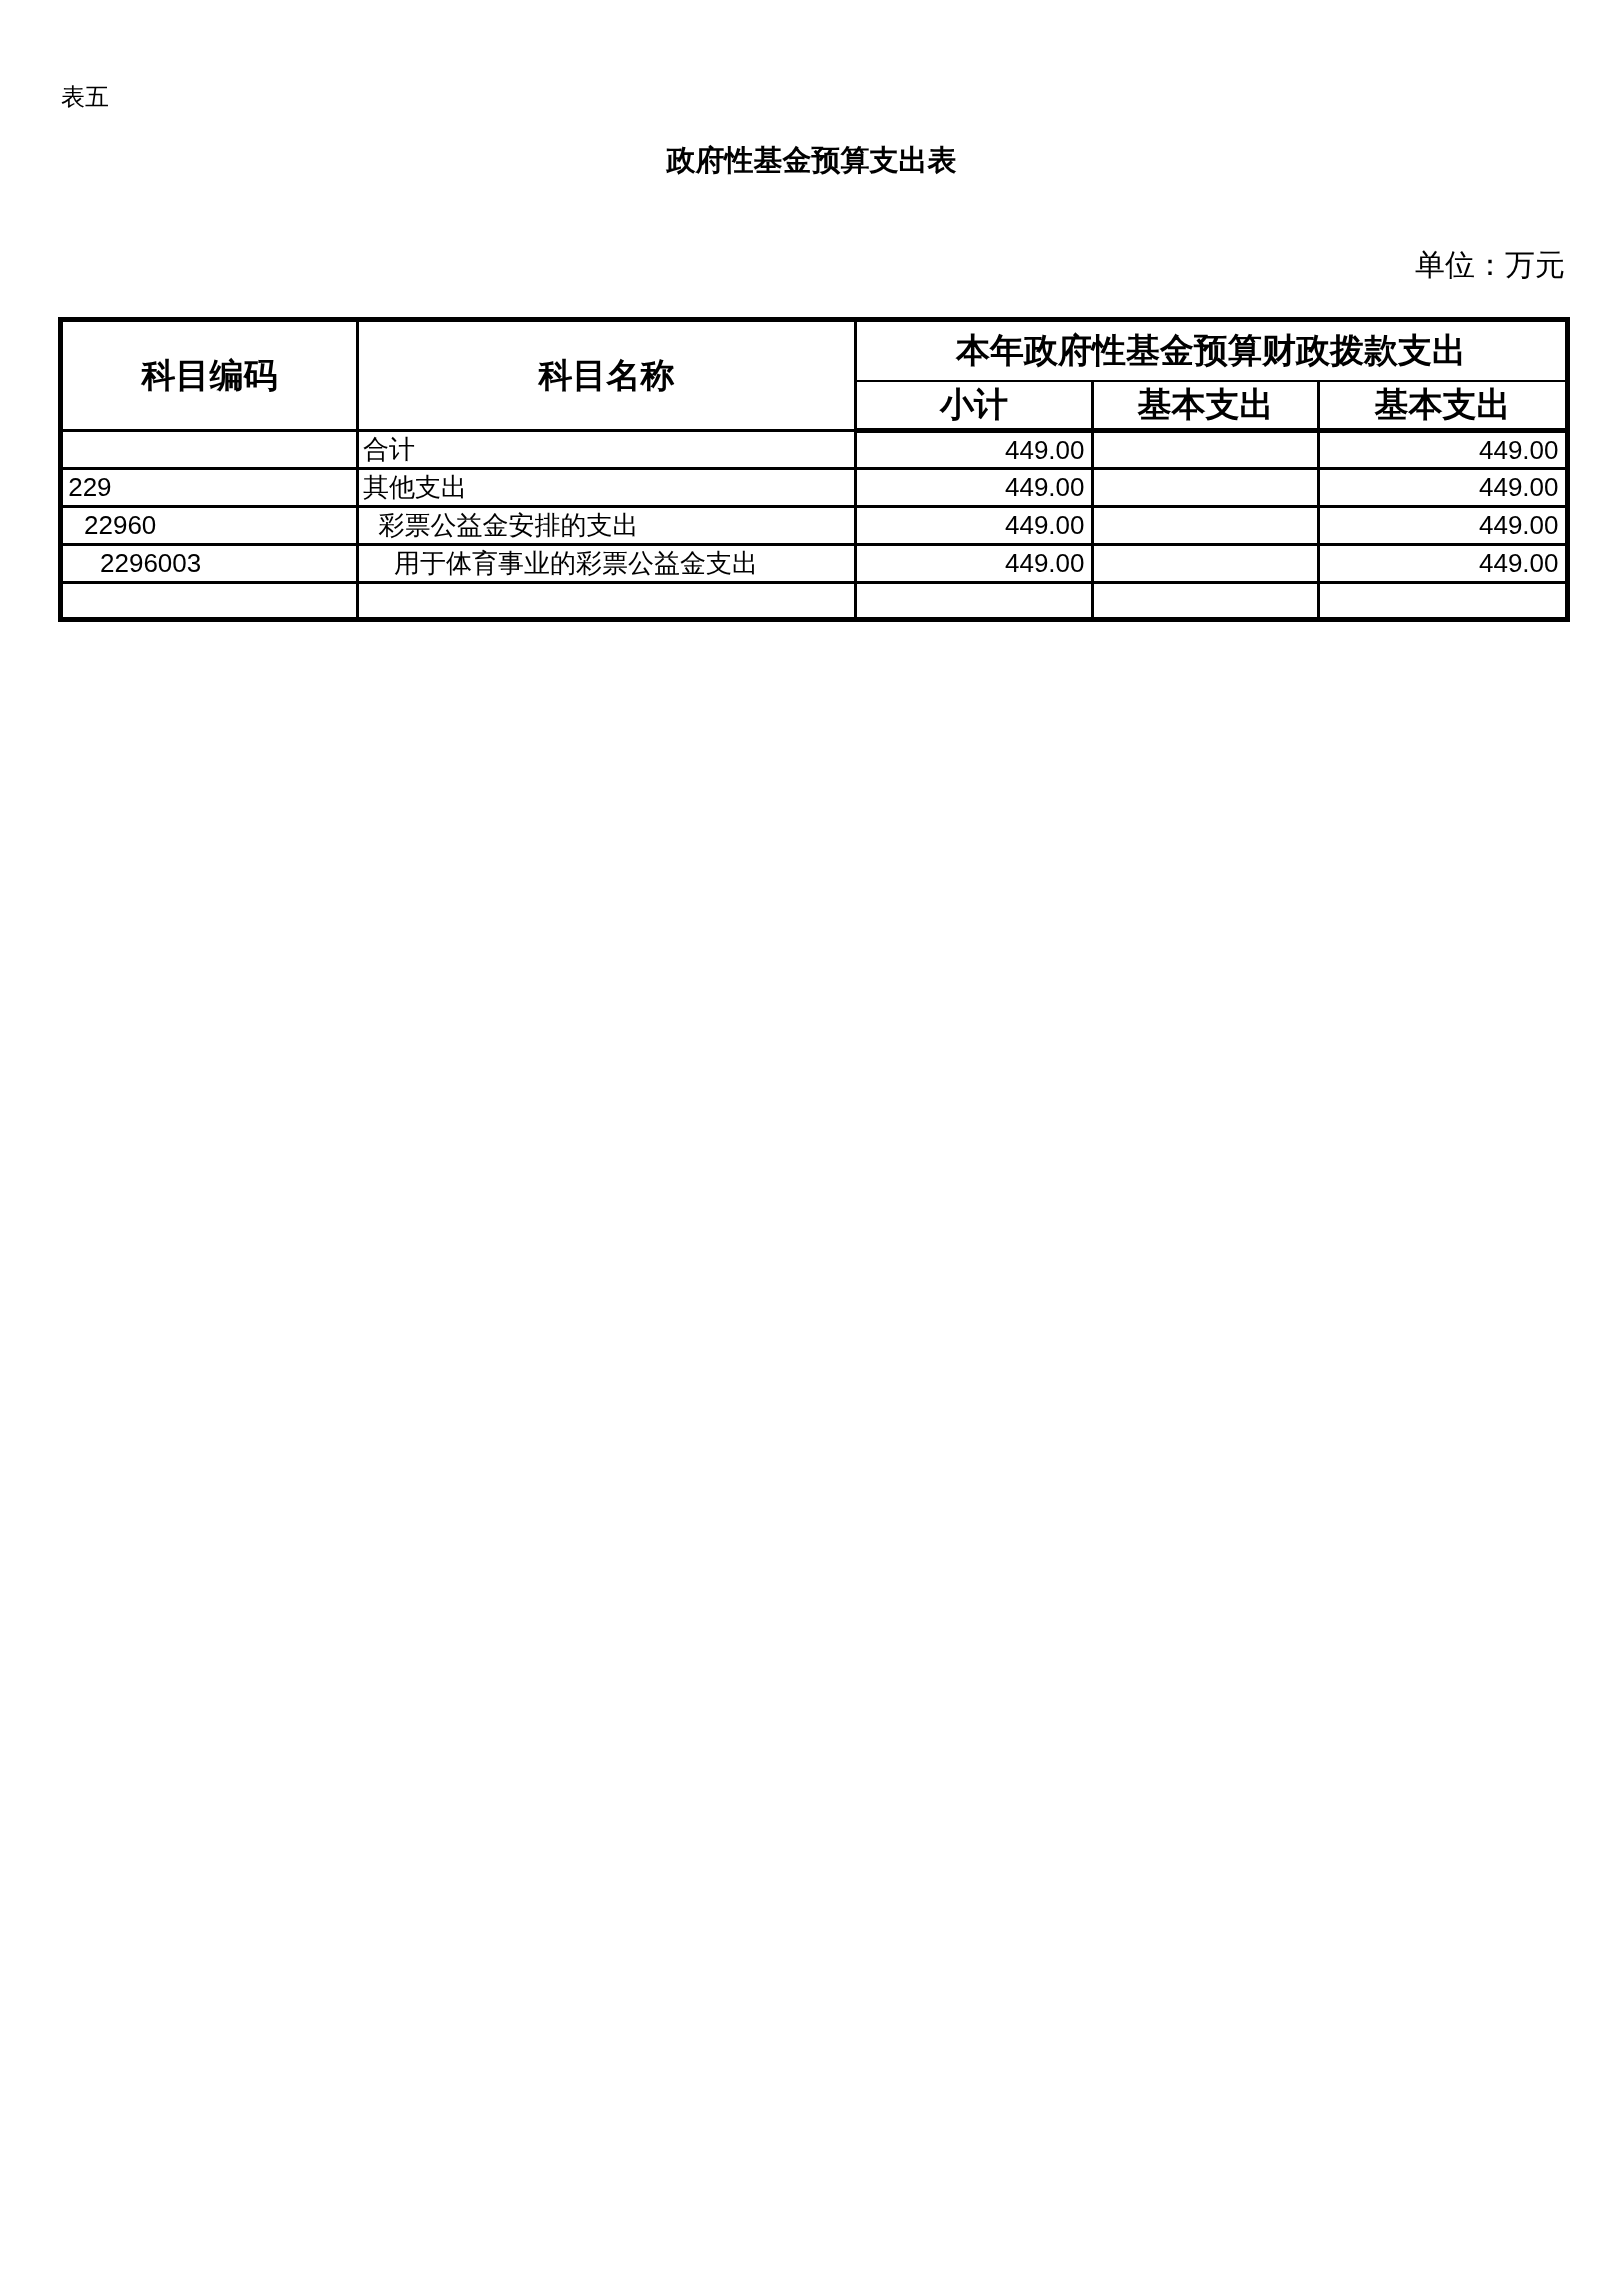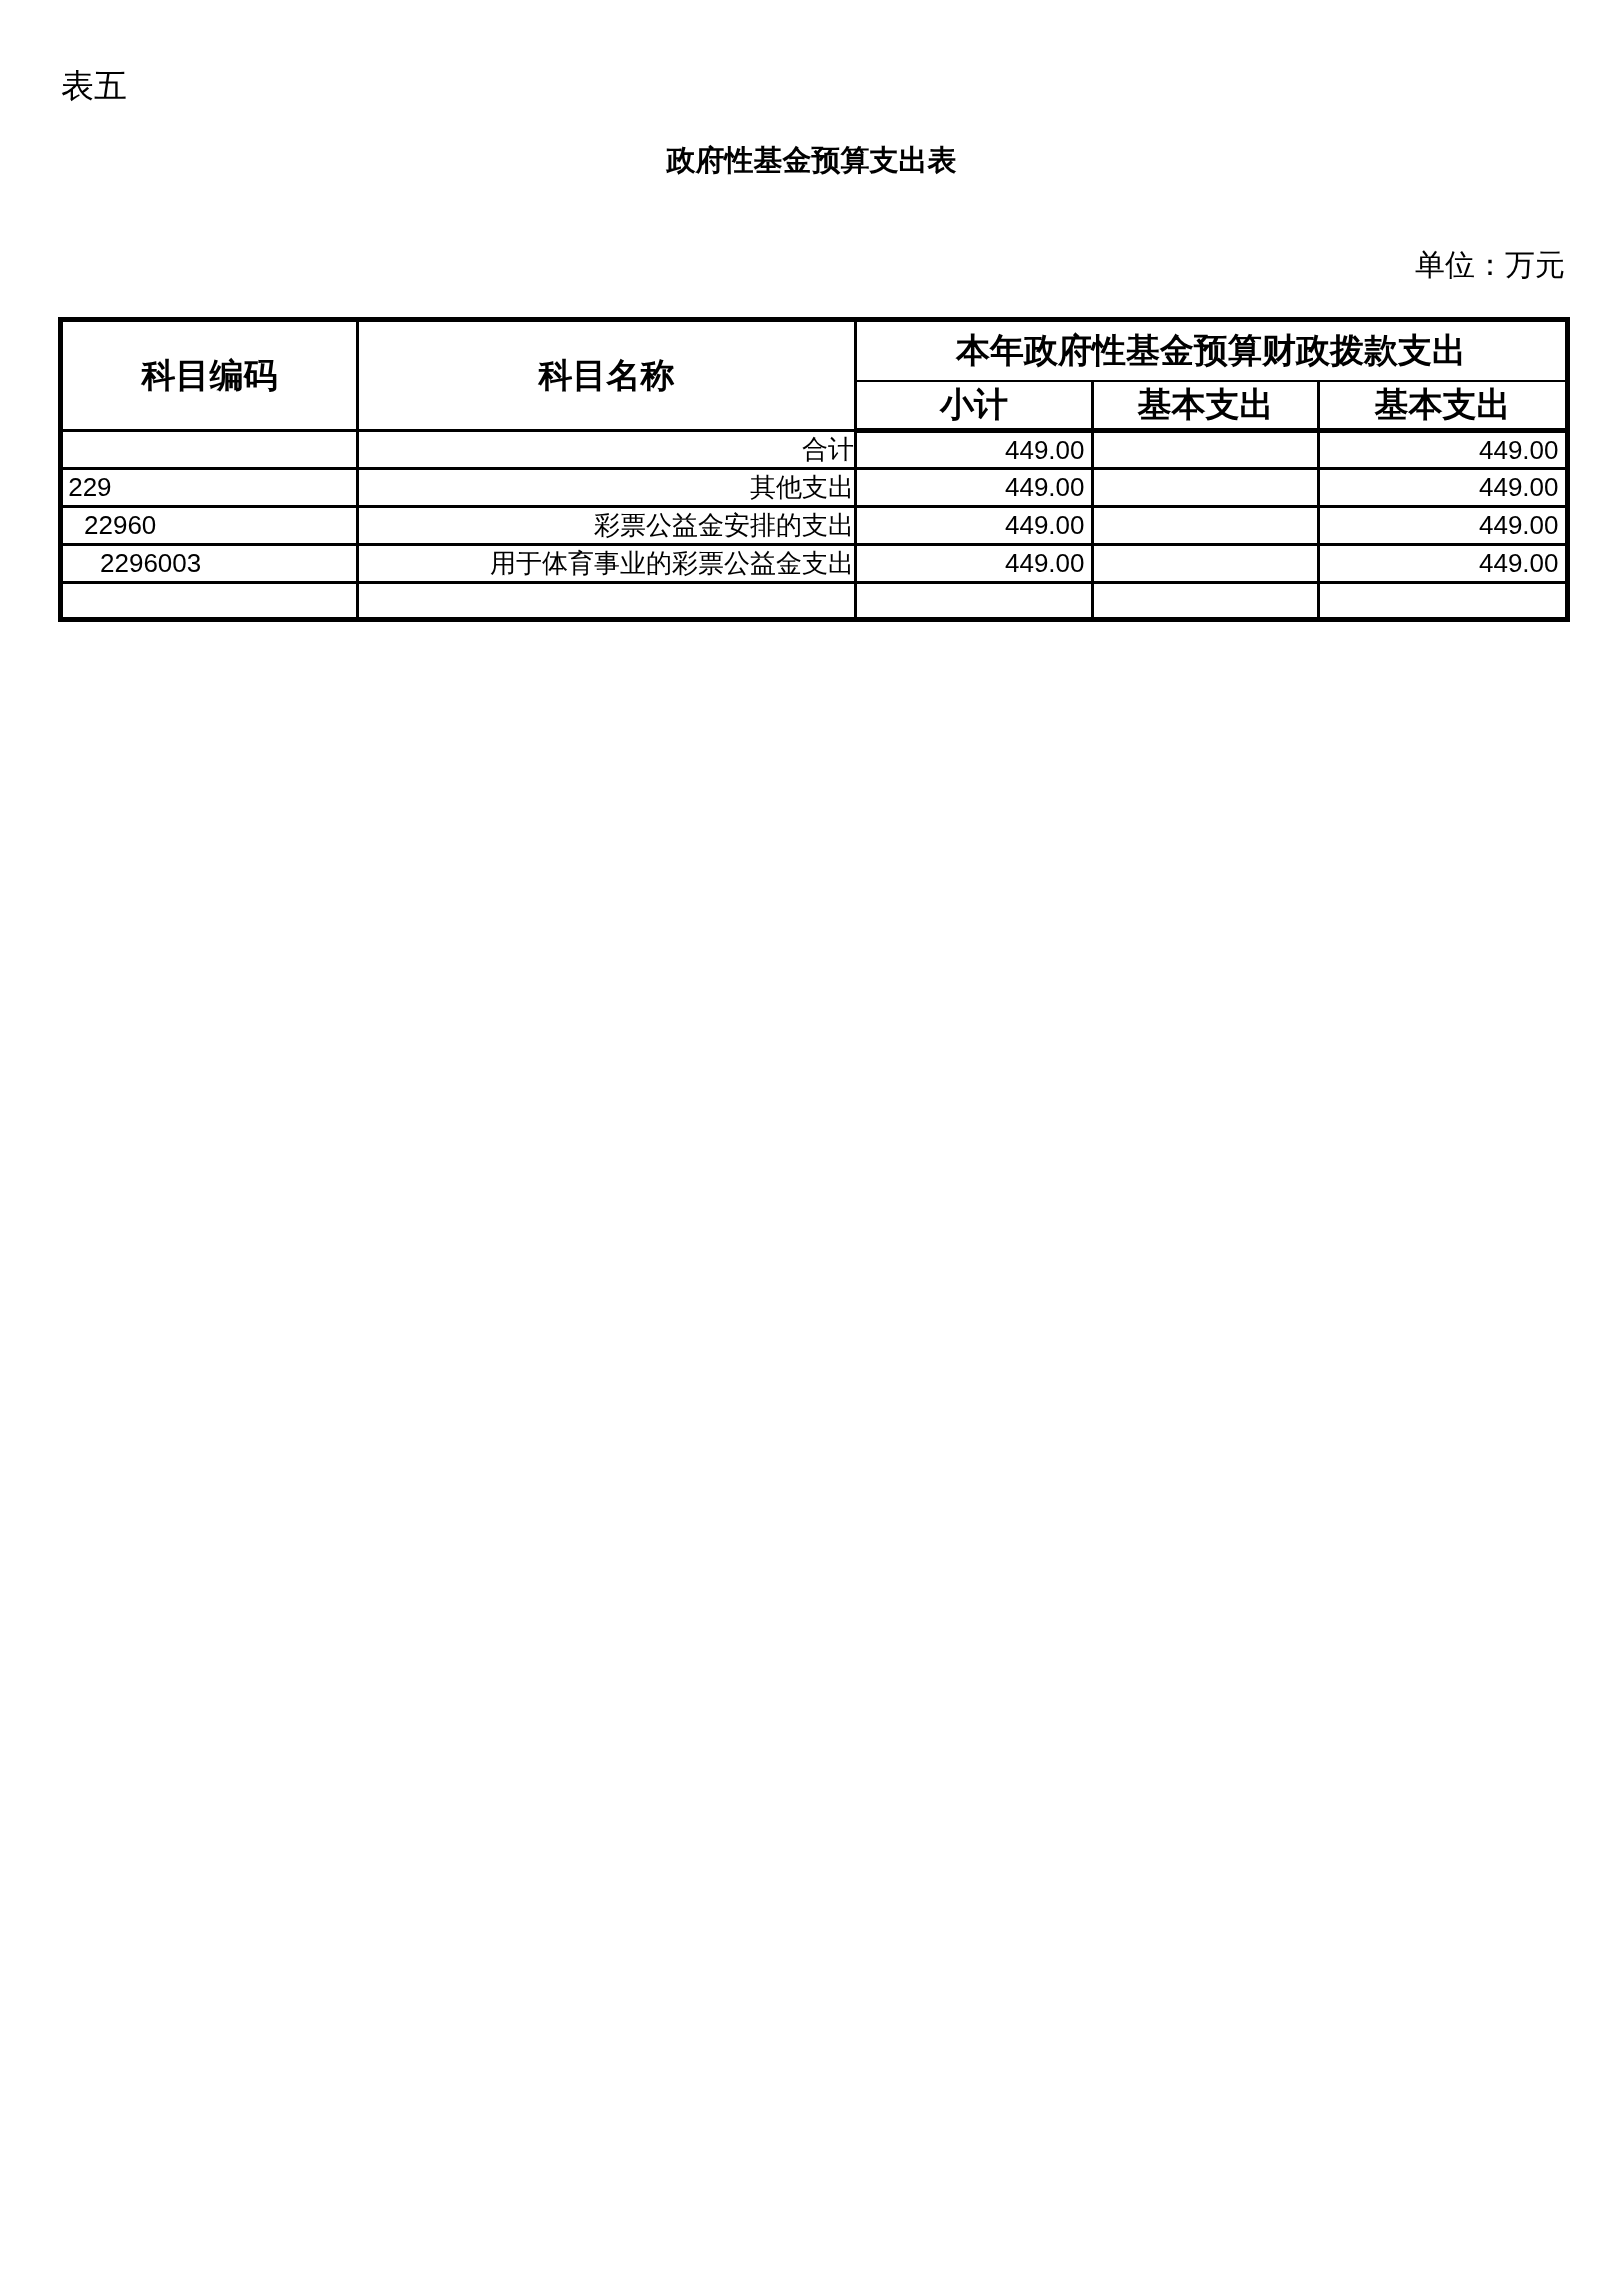--- a/index.html
+++ b/index.html
@@ -3,22 +3,22 @@
 <meta charset="utf-8">
 <style>
   html,body{margin:0;padding:0;}
   body{
     position:relative;
     width:1623px;height:2295px;
     background:#ffffff;color:#000;
     font-family:"Liberation Serif", serif;
   }
   .doc-tag{
-    position:absolute;left:61px;top:68px;
-    font-size:33px;line-height:1.1;
+    position:absolute;left:61px;top:84px;
+    font-size:24px;line-height:1.1;
   }
   .doc-title{
     position:absolute;left:0;top:145px;width:100%;
     text-align:center;font-size:29px;font-weight:700;
     line-height:1.1;
   }
   .unit-label{
     position:absolute;right:58px;top:248px;
     font-size:30px;line-height:1.1;
   }
@@ -40,21 +40,21 @@
   }
   tr.group-row th{height:58px;border-bottom:2.6px solid #000;}
   tr.sub-row th{height:44px;border-top:2.6px solid #000;border-bottom:5.9px solid #000;font-family:Liberation Serif, serif;}
   th.rowspan-head{border-bottom:5.9px solid #000;}
   tbody td{
     height:33px;
     border-top:3.9px solid #000;border-bottom:3.9px solid #000;
     font-size:26px;vertical-align:middle;
   }
   td.cell-code{font-family:"Liberation Sans", sans-serif;text-align:left;}
-  td.cell-name{font-family:"Liberation Serif", serif;text-align:right;margin-left:32px;}
+  td.cell-name{font-family:"Liberation Serif", serif;text-align:left;margin-left:32px;}
   td.cell-num{font-family:"Liberation Sans", sans-serif;text-align:right;padding-right:6.5px;margin-top:20px;}
 </style>
 </head>
 <body>
 
 <div class="doc-tag">表五</div>
 <div class="doc-title">政府性基金预算支出表</div>
 <div class="unit-label">单位：万元</div>
 
 <table class="budget">

